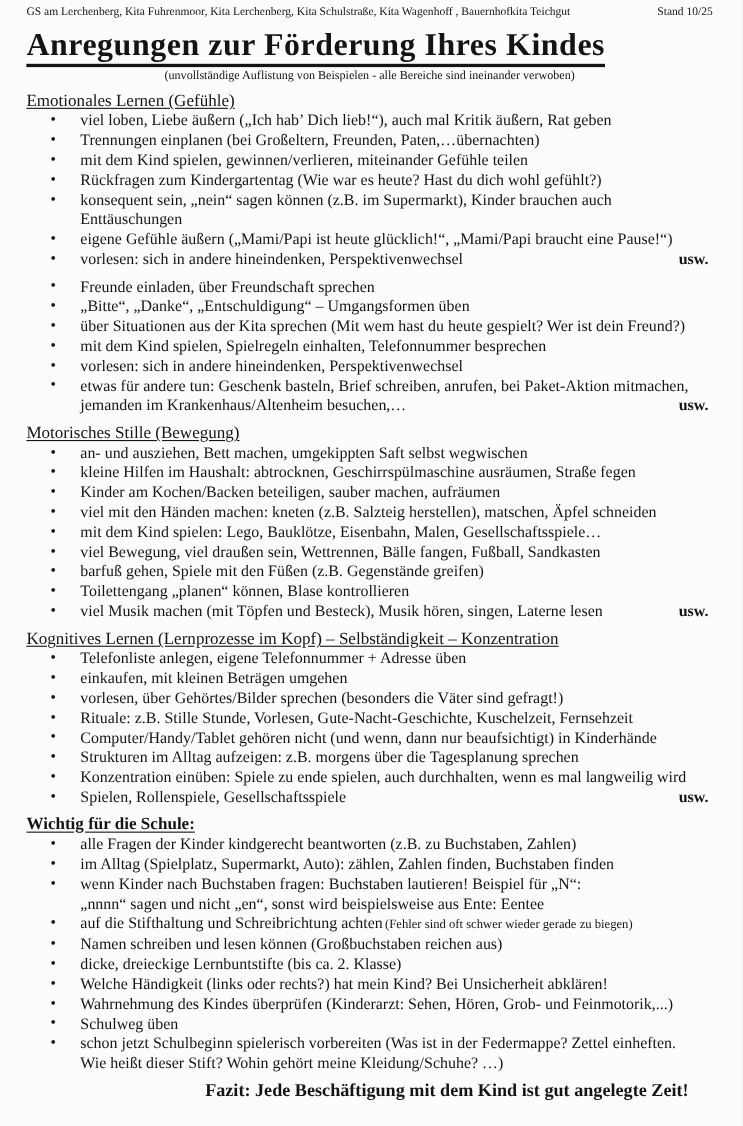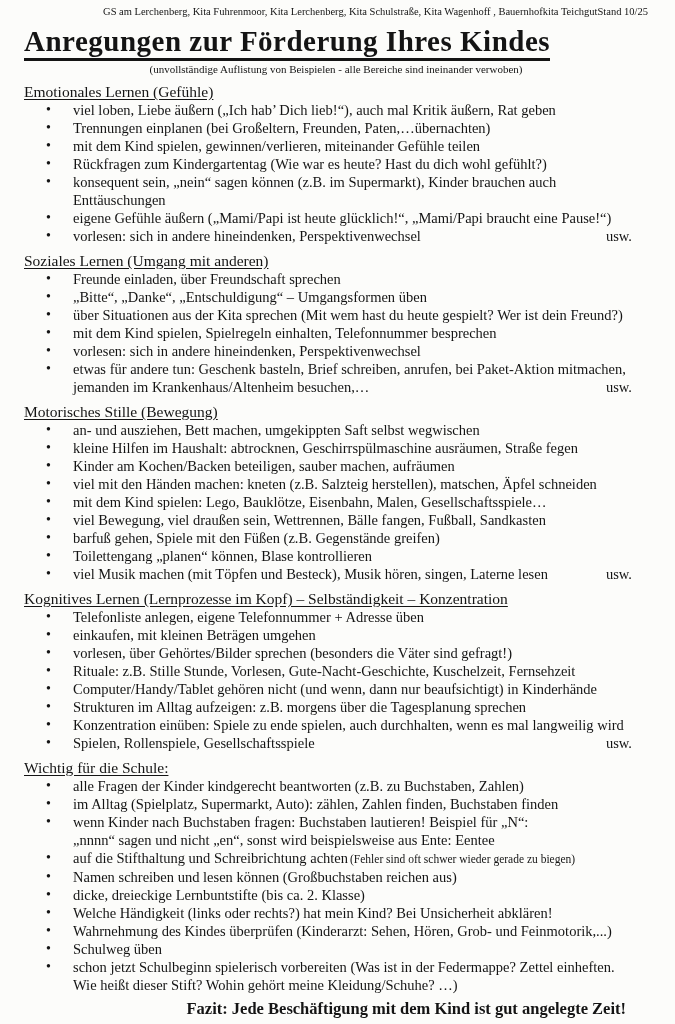--- a/index.html
+++ b/index.html
@@ -14,21 +14,21 @@
     margin: 0 auto;
     background: #fcfcfa;
     color: #141414;
     font-family: "Liberation Serif", "DejaVu Serif", serif;
     box-sizing: border-box;
     padding: 5px 27px 0 24px;
     overflow: hidden;
   }
   .doc-header {
     display: flex;
-    justify-content: flex-end;
+    justify-content: space-between;
     font-size: 10.5px;
     line-height: 13px;
     white-space: nowrap;
   }
   .title-wrap {
     text-align: left;
     margin-top: 7px;
     line-height: 33px;
   }
   .title-wrap .title {
@@ -47,21 +47,21 @@
   }
   .section { margin-top: 7px; }
   .section-heading {
     font-size: 15.5px;
     line-height: 18px;
   }
   .section-heading .heading-text {
     text-decoration: underline;
     text-underline-offset: 2px;
   }
-  .section-heading.bold { font-weight: normal; }
+  .section-heading.bold { font-weight: bold; }
   ul.bullets {
     list-style: none;
     margin: 0;
     padding: 0;
     font-size: 14.5px;
   }
   ul.bullets li {
     position: relative;
     padding-left: 49px;
     line-height: 18px;
@@ -70,23 +70,23 @@
     content: "\2022";
     position: absolute;
     left: 22px;
     top: 0;
     font-size: 14px;
   }
   .item-text2 { display: block; }
   .item-small { font-size: 11.5px; margin-left: 2px; }
   .usw {
     position: absolute;
-    right: 16px;
+    right: 4px;
     bottom: 0;
-    font-weight: normal;
+    font-weight: bold;
     line-height: 18px;
     margin-top: 24px;
   }
   .conclusion {
     margin-top: 5px;
     text-align: right;
     font-weight: bold;
     font-size: 16.5px;
     line-height: 20px;
     transform: translateX(-22px);
@@ -151,23 +151,20 @@
 
   <li>
     <span class="item-text">vorlesen: sich in andere hineindenken, Perspektivenwechsel</span>
     
     <span class="usw">usw.</span>
   </li>
 </ul>
   </div>
 
   <div class="section">
-    <div class="section-heading">
-      <span class="heading-text">Soziales Lernen (Umgang mit anderen)</span>
-    </div>
     <ul class="bullets">
   <li>
     <span class="item-text">Freunde einladen, über Freundschaft sprechen</span>
     
     
   </li>
 
   <li>
     <span class="item-text">„Bitte“, „Danke“, „Entschuldigung“ – Umgangsformen üben</span>
     

